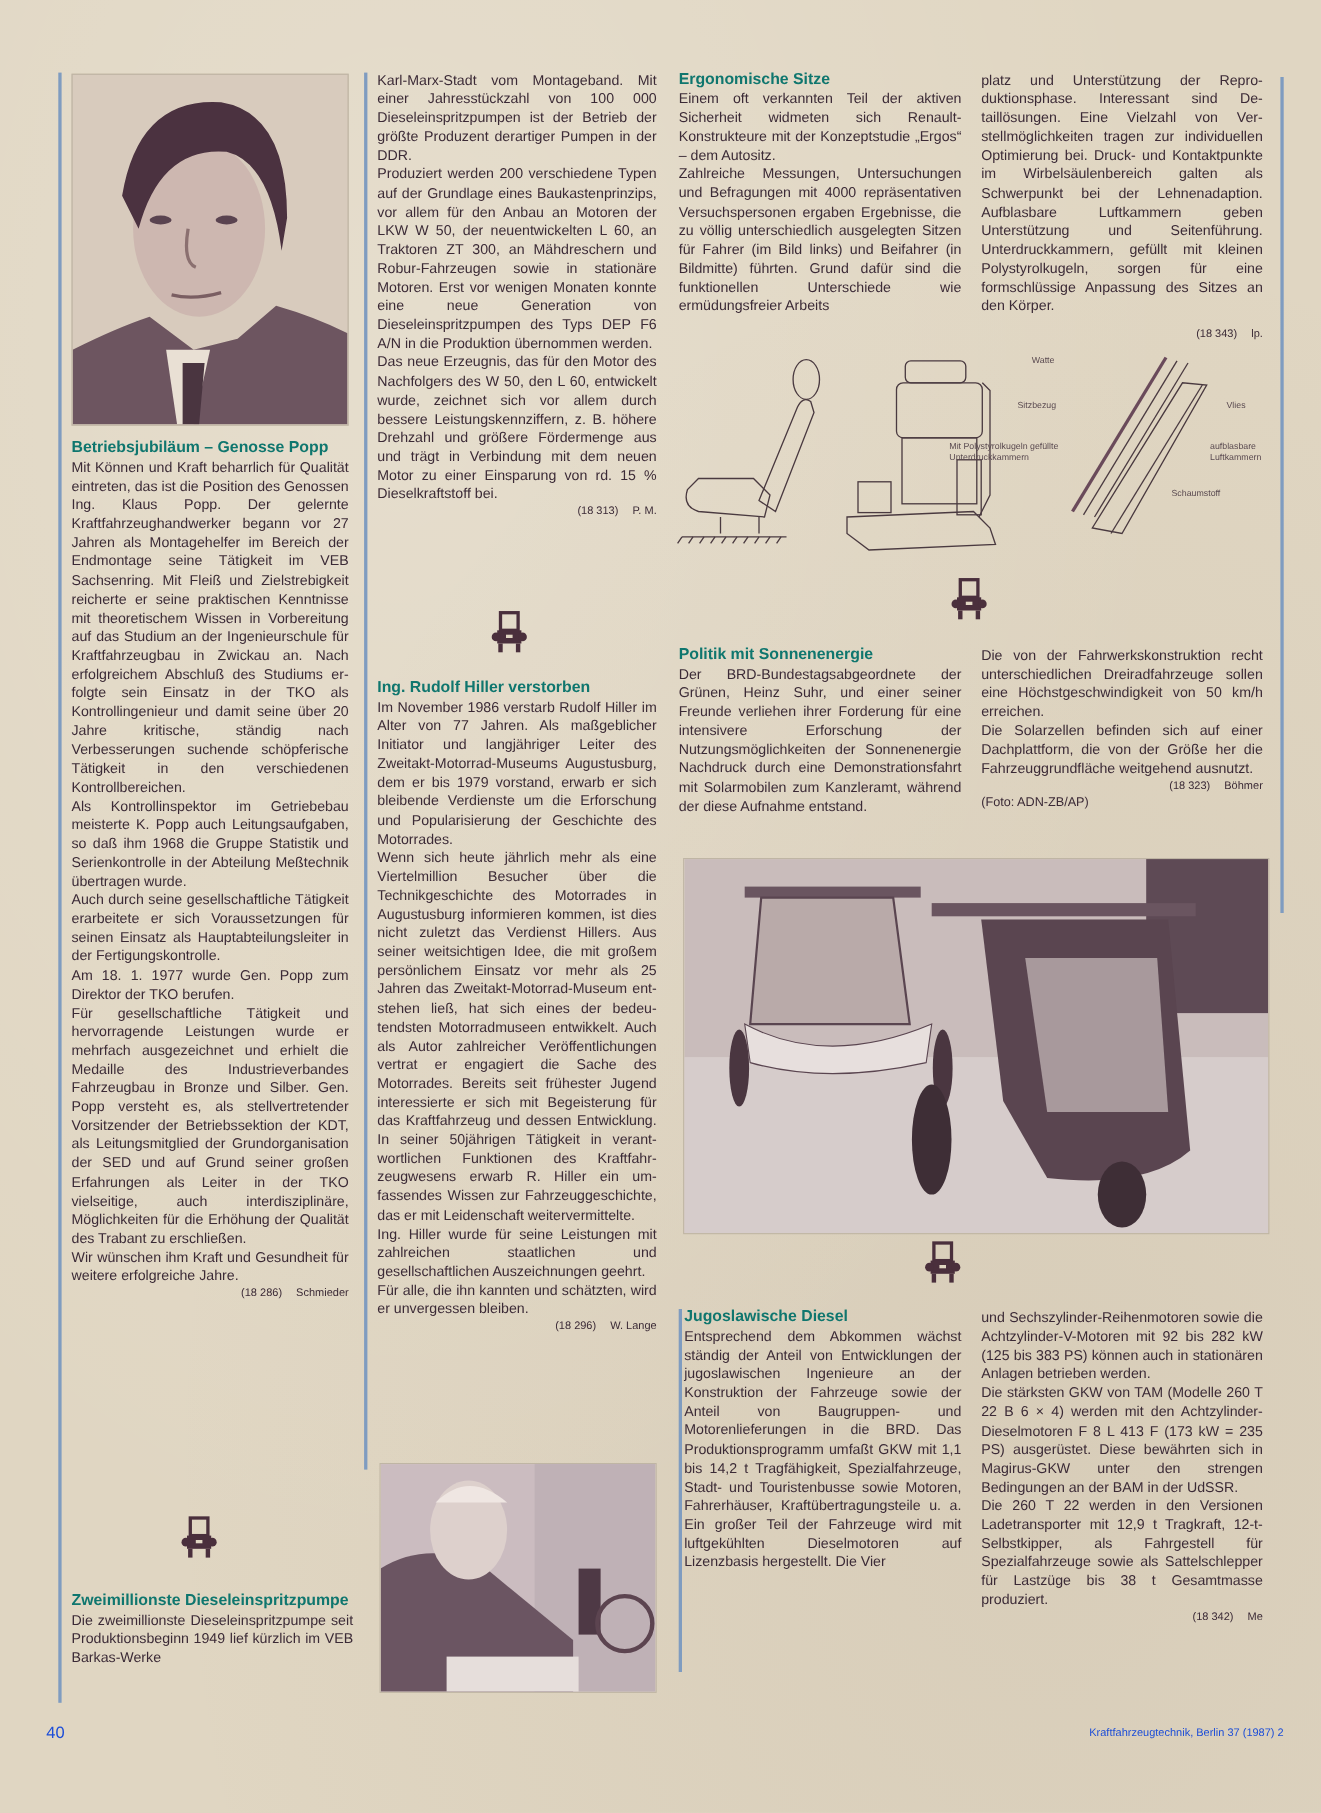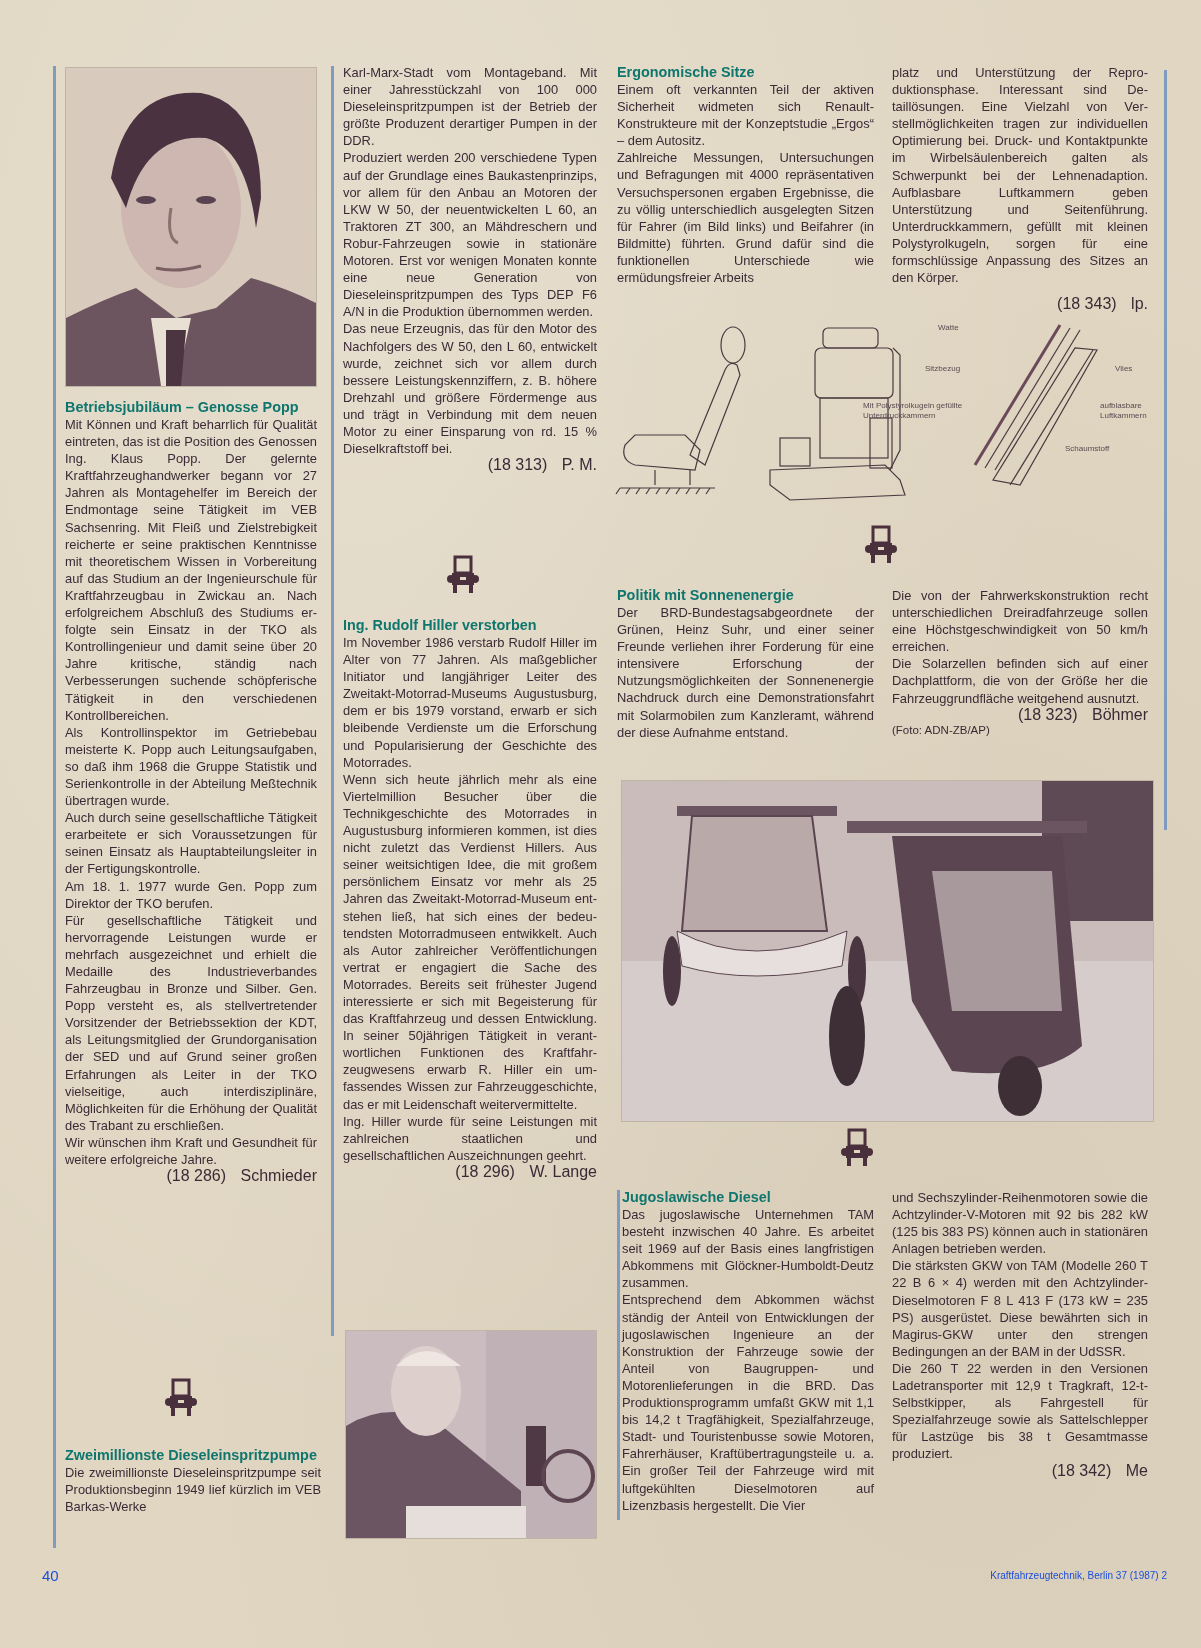--- a/index.html
+++ b/index.html
@@ -21,21 +21,21 @@
   }
   .col {
     position: absolute; font-size: 12.9px; line-height: 17.1px;
     text-align: justify; hyphens: manual;
   }
   .col p { margin: 0; }
   .col h2 {
     margin: 0; font-size: 14.4px; line-height: 17px; font-weight: bold;
     color: #0f766e; text-align: left;
   }
-  .sig { text-align: right; font-size: 16px; margin: 0; line-height: 16px; }
+  .sig { text-align: right; font-size: 10px; margin: 0; line-height: 16px; }
   .sig span.name { margin-left: 10px; }
   .photo {
     position: absolute; overflow: hidden; border: 1px solid #bfb5a4;
   }
   .car-icon {
     position: absolute; width: 34px; height: 40px;
   }
   .footer { position: absolute; font-size: 15px; color: #1d4ed8; }
   .footer.right { font-size: 10px; text-align: center; }
   .diagram { position: absolute; }
@@ -132,20 +132,21 @@
     <span>(18 313)</span>
     <span class="name">P. M.</span>
   </p>
 </div>
 
 <div class="col" style="left:343px; top:617px; width:254px;">
   <h2>Ing. Rudolf Hiller verstorben</h2>
   <p>Im November 1986 verstarb Rudolf Hiller im Alter von 77 Jahren. Als maßgeblicher Initiator und langjähri­ger Leiter des Zweitakt-Motorrad-Museums Augustusburg, dem er bis 1979 vorstand, erwarb er sich blei­bende Verdienste um die Erfor­schung und Popularisierung der Ge­schichte des Motorrades.</p>
   <p>Wenn sich heute jährlich mehr als eine Viertelmillion Besucher über die Technikgeschichte des Motorrades in Augustusburg informieren kom­men, ist dies nicht zuletzt das Ver­dienst Hillers. Aus seiner weitsichti­gen Idee, die mit großem persönli­chem Einsatz vor mehr als 25 Jahren das Zweitakt-Motorrad-Museum ent­stehen ließ, hat sich eines der bedeu­tendsten Motorradmuseen entwik­kelt. Auch als Autor zahlreicher Ver­öffentlichungen vertrat er engagiert die Sache des Motorrades. Bereits seit frühester Jugend interessierte er sich mit Begeisterung für das Kraft­fahrzeug und dessen Entwicklung. In seiner 50jährigen Tätigkeit in verant­wortlichen Funktionen des Kraftfahr­zeugwesens erwarb R. Hiller ein um­fassendes Wissen zur Fahrzeugge­schichte, das er mit Leidenschaft wei­tervermittelte.</p>
   <p>Ing. Hiller wurde für seine Leistun­gen mit zahlreichen staatlichen und gesellschaftlichen Auszeichnungen geehrt.</p>
+  <p>Für alle, die ihn kannten und schätz­ten, wird er unvergessen bleiben.</p>
   <p class="sig">
     <span>(18 296)</span>
     <span class="name">W. Lange</span>
   </p>
 </div>
 
 <div class="photo" style="left:345px; top:1330px; width:250px; height:207px;">
   <svg width="250" height="207" viewBox="0 0 250 207">
     <rect width="250" height="207" fill="#cbbcc0"></rect>
     <rect x="140" y="0" width="110" height="207" fill="#bfb1b6"></rect>
@@ -235,21 +236,20 @@
     <rect x="225" y="40" width="240" height="12" fill="#6a5560"></rect>
     <path d="M270 55 L 440 55 L 460 265 Q 420 300 330 290 L 290 220 Z" fill="#5a4550"></path>
     <path d="M310 90 L 430 90 L 440 230 L 330 230 Z" fill="#a8999c"></path>
     <ellipse cx="225" cy="255" rx="18" ry="50" fill="#3e2e36"></ellipse>
     <ellipse cx="398" cy="305" rx="22" ry="30" fill="#3e2e36"></ellipse>
   </svg>
 </div>
 
 <div class="col" style="left:622px; top:1189px; width:252px;">
   <h2>Jugoslawische Diesel</h2>
-  <p>Das jugoslawische Unternehmen TAM besteht inzwischen 40 Jahre. Es arbeitet seit 1969 auf der Basis eines langfristigen Abkommens mit Glöck­ner-Humboldt-Deutz zusammen.</p>
   <p>Entsprechend dem Abkommen wächst ständig der Anteil von Ent­wicklungen der jugoslawischen Inge­nieure an der Konstruktion der Fahr­zeuge sowie der Anteil von Baugrup­pen- und Motorenlieferungen in die BRD. Das Produktionsprogramm um­faßt GKW mit 1,1 bis 14,2 t Tragfähig­keit, Spezialfahrzeuge, Stadt- und Touristenbusse sowie Motoren, Fah­rerhäuser, Kraftübertragungsteile u. a. Ein großer Teil der Fahrzeuge wird mit luftgekühlten Dieselmotoren auf Lizenzbasis hergestellt. Die Vier­</p>
 </div>
 <div class="col" style="left:892px; top:1189px; width:256px;">
   <p>und Sechszylinder-Reihenmotoren sowie die Achtzylinder-V-Motoren mit 92 bis 282 kW (125 bis 383 PS) können auch in stationären Anlagen betrieben werden.</p>
   <p>Die stärksten GKW von TAM (Mo­delle 260 T 22 B 6 × 4) werden mit den Achtzylinder-Dieselmotoren F 8 L 413 F (173 kW = 235 PS) ausge­rüstet. Diese bewährten sich in Magirus-GKW unter den strengen Bedingungen an der BAM in der UdSSR.</p>
   <p>Die 260 T 22 werden in den Versio­nen Ladetransporter mit 12,9 t Trag­kraft, 12-t-Selbstkipper, als Fahrge­stell für Spezialfahrzeuge sowie als Sattelschlepper für Lastzüge bis 38 t Gesamtmasse produziert.</p>
   <p class="sig">
     <span>(18 342)</span>
     <span class="name">Me</span>
   </p>

